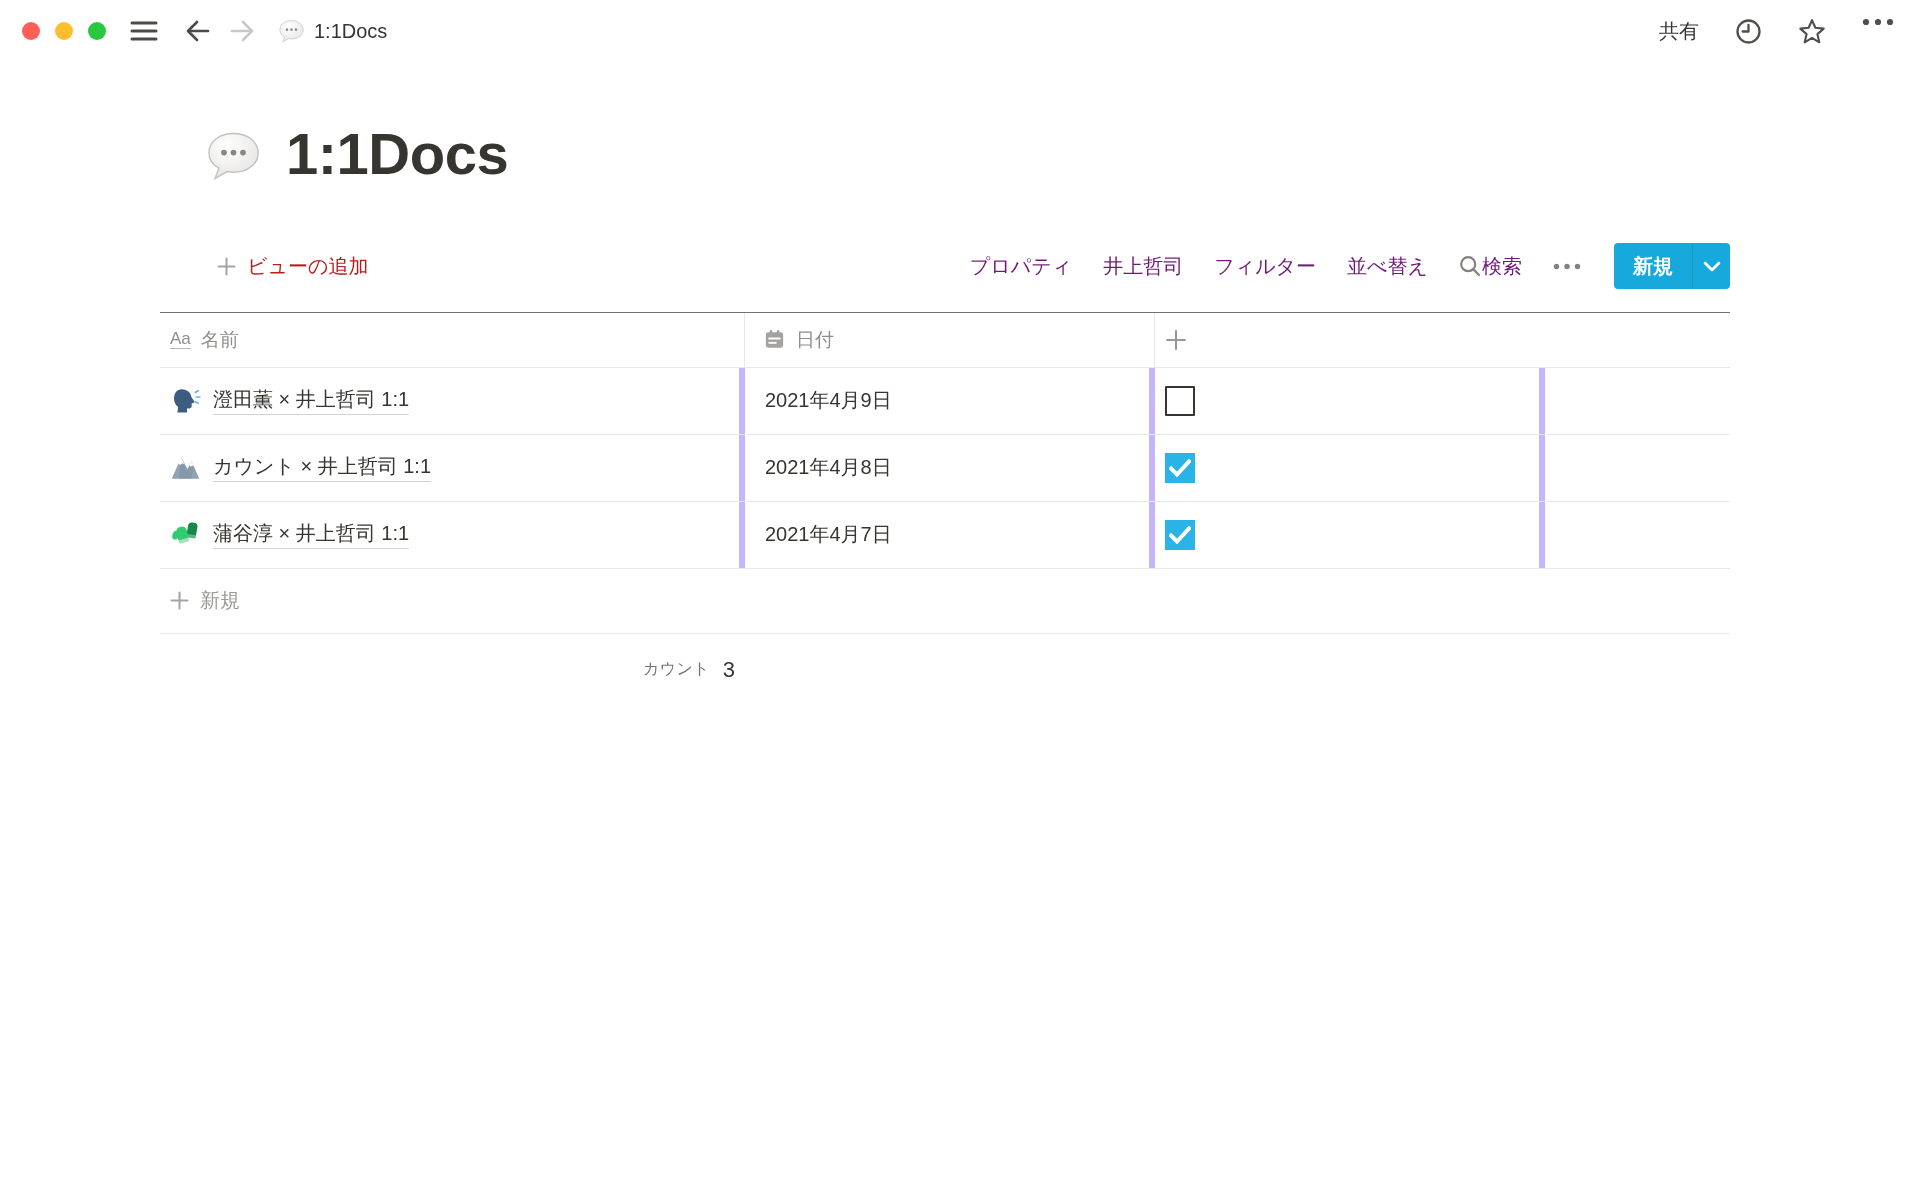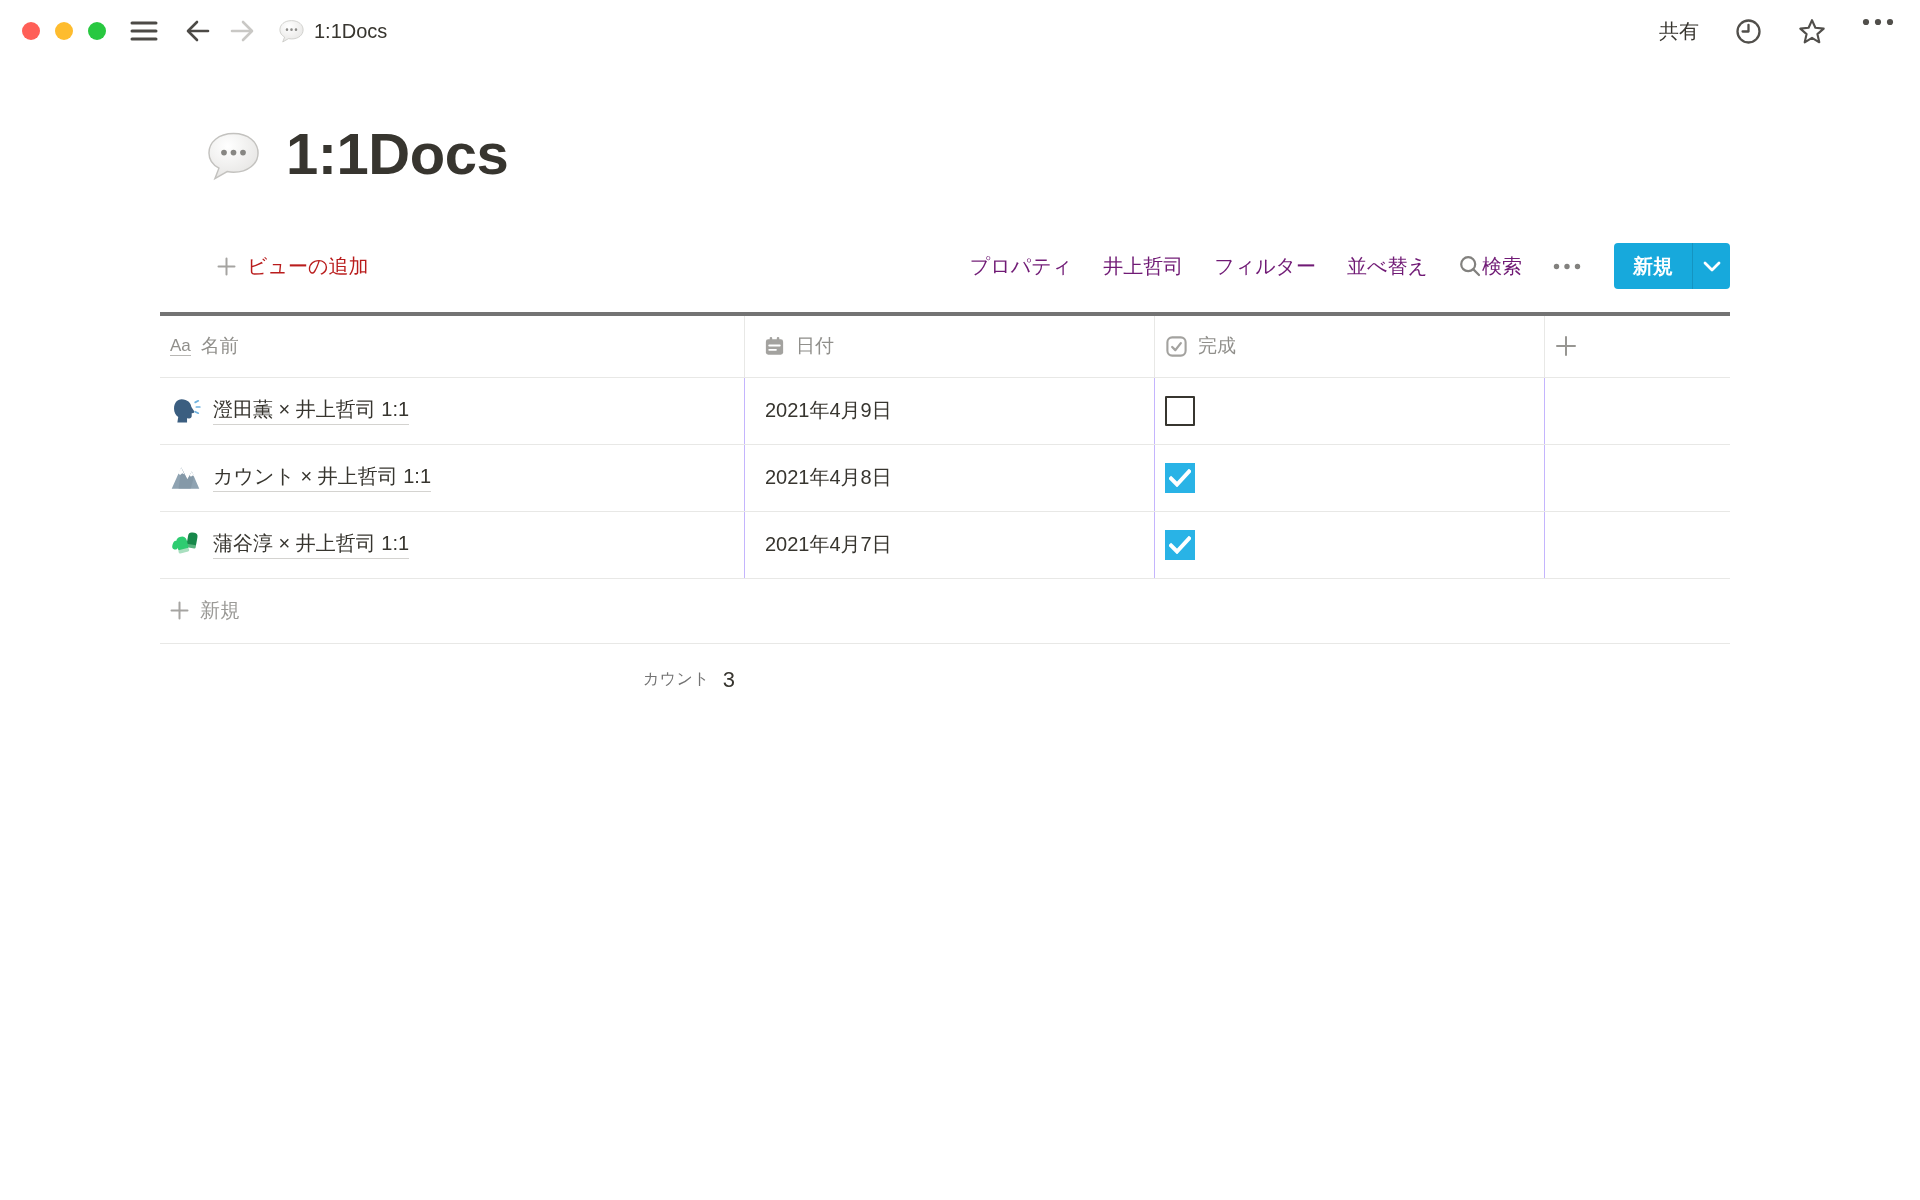--- a/index.html
+++ b/index.html
@@ -37,24 +37,24 @@
   .search-item { display:flex; align-items:center; gap:1px; }
   .new-btn { display:flex; align-items:stretch; height:46px; border-radius:4px; overflow:hidden; cursor:pointer; margin-left:2px; }
   .new-btn-label { display:flex; align-items:center; padding:0 19px; color:#fff; font-size:20px; font-weight:700; }
   .new-btn-chev { width:38px; display:flex; align-items:center; justify-content:center; border-left:1px solid rgba(0,0,0,0.12); }
 
   
   .dbtable { margin-top:22px; font-size:20px; }
   .row { display:grid; grid-template-columns:585px 410px 390px 185px; }
   .th, .td { display:flex; align-items:center; padding:0 10px; min-width:0; }
   .th { color:#908f8b; font-size:19px; gap:10px; }
-  .thead { height:66px; border-top:4px solid #737373; border-bottom:1px solid #e8e8e6;margin-top:12px; }
+  .thead { height:56px; border-top:1px solid #737373; border-bottom:1px solid #e8e8e6;margin-top:12px; }
   .thead .th:not(:last-child) { border-right:1px solid #e8e8e6; }
   .trow { height:67px; border-bottom:1px solid #e8e8e6; }
-  .trow .td:not(:last-child) { border-right:1px solid #c4b5fd; }
+  .trow .td:not(:last-child) { border-right:6px solid #c4b5fd; }
   .aa-icon { font-size:17px; line-height:1; border-bottom:1.5px solid #b8b7b4; padding-bottom:1px; }
   .td-name { gap:12px; font-weight:500; }
   .page-link { color:#37352f; border-bottom:1.5px solid #d4d3d0; padding-bottom:1px; cursor:pointer; white-space:nowrap; }
   .td-date { padding-left:20px; }
   .cb { width:30px; height:30px; display:flex; align-items:center; justify-content:center; cursor:pointer; flex:none; }
   .cb.unchecked { border:2.5px solid #37352f; border-radius:1px; background:#fff; }
   .cb.checked { border:none; }
   .emoji { width:31px; height:31px; flex:none; display:flex; align-items:center; justify-content:center; }
 
   .new-row { height:65px; border-bottom:1px solid #e8e8e6; display:flex; align-items:center; gap:11px; padding-left:10px; color:#9b9a97; font-size:20px; cursor:pointer; }
@@ -210,27 +210,20 @@
         <div class="th" style="padding-left:18px">
           <svg width="23" height="23" viewBox="0 0 24 24">
             <rect x="3" y="4.5" width="18" height="16" rx="2.5" fill="#a3a29f"></rect>
             <rect x="7" y="2" width="2.6" height="5" rx="1.2" fill="#a3a29f"></rect>
             <rect x="14.4" y="2" width="2.6" height="5" rx="1.2" fill="#a3a29f"></rect>
             <path d="M6.5 11 H17.5 M6.5 15.5 H13.5" stroke="#ffffff" stroke-width="2" stroke-linecap="round"></path>
           </svg>
           <span>日付</span>
         </div>
         <div class="th">
-          <svg width="23" height="23" viewBox="0 0 24 24">
-            <rect x="2.5" y="2.5" width="19" height="19" rx="5" fill="none" stroke="#a3a29f" stroke-width="2.2"></rect>
-            <path d="M7.5 12.5 L10.8 15.8 L16.5 8.5" fill="none" stroke="#a3a29f" stroke-width="2.4" stroke-linecap="round" stroke-linejoin="round"></path>
-          </svg>
-          <span>完成</span>
-        </div>
-        <div class="th">
           <svg width="22" height="22" viewBox="0 0 22 22">
             <path d="M11 2 V20 M2 11 H20" stroke="#979692" stroke-width="2" stroke-linecap="round"></path>
           </svg>
         </div>
       </div>
 
       <div class="row trow">
         <div class="td td-name">
           <span class="emoji">
             <svg width="31" height="31" viewBox="0 0 40 36">

